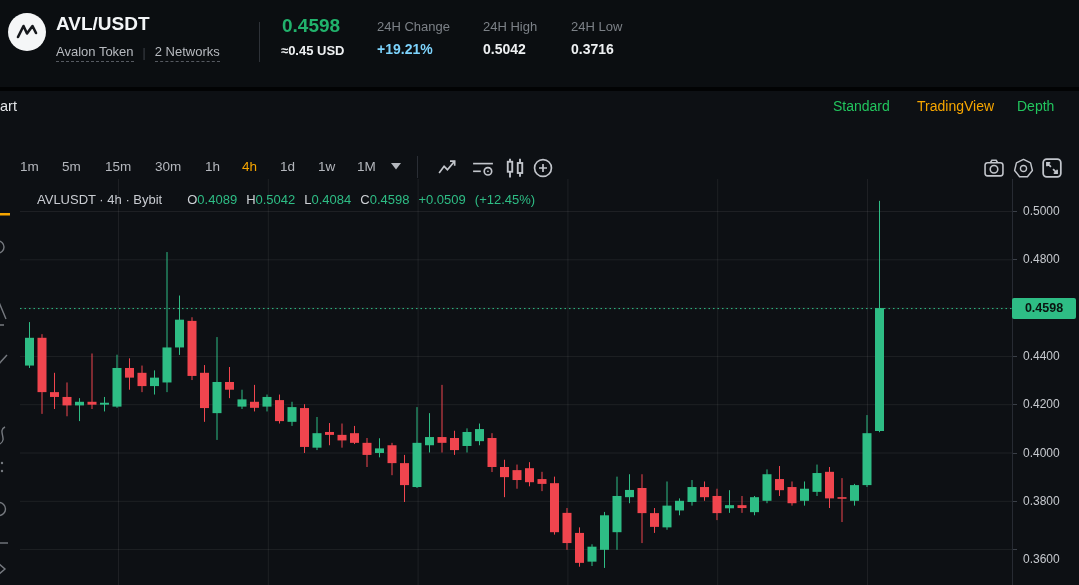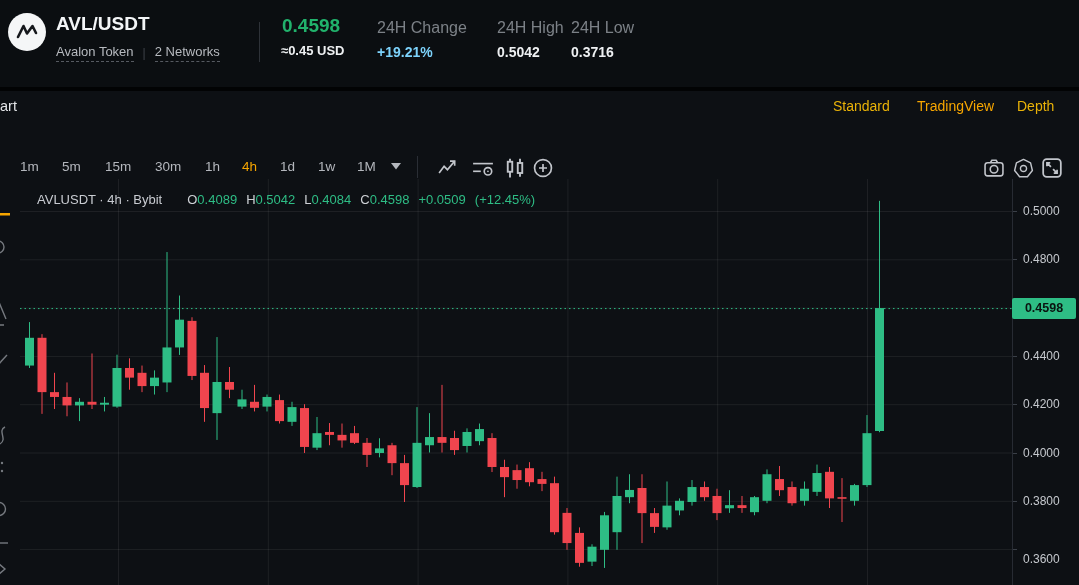--- a/index.html
+++ b/index.html
@@ -14,28 +14,28 @@
   .logo-circle { position:absolute; left:8px; top:13px; width:38px; height:38px; border-radius:50%;
                  background:#f5f6f7; display:flex; align-items:center; justify-content:center; }
   .pair-title { position:absolute; left:56px; top:13px; font-size:19px; font-weight:bold; color:#f3f5f7; }
   .sub-row { position:absolute; left:56px; top:44px; display:flex; align-items:center; gap:9px; }
   .dashed-label { font-size:13px; color:#b7babf; border-bottom:1px dashed #565a61; padding-bottom:2px; cursor:pointer; }
   .sub-sep { color:#3f434a; font-size:12px; }
   .hdr-divider { position:absolute; left:259px; top:22px; width:1px; height:40px; background:#2e3238; }
   .last-price { position:absolute; left:282px; top:15px; font-size:19px; font-weight:bold; color:#21b26c; }
   .usd-price  { position:absolute; left:281px; top:43px; font-size:13px; font-weight:bold; color:#eef0f2; }
   .stat { position:absolute; top:19px; }
-  .stat .lbl { font-size:16px; color:#7c8187; white-space:nowrap; }
+  .stat .lbl { font-size:13px; color:#7c8187; white-space:nowrap; }
   .stat .val { margin-top:7px; font-size:14px; font-weight:bold; color:#eef0f2; white-space:nowrap; }
   .stat .val.up { color:#7dd3fc; }
 
   
   #tabrow { position:absolute; left:0; top:91px; width:1079px; height:36px; background:#0d1014; }
   .chart-tab-partial { position:absolute; left:0; top:7px; font-size:14.5px; color:#e4e6e9; font-weight:500; }
-  .view-tab { position:absolute; top:7px; font-size:14px; color:#eab308; cursor:pointer; }
+  .view-tab { position:absolute; top:7px; font-size:14px; color:#22c55e; cursor:pointer; }
   .view-tab.active { color:#f7a600; }
 
   
   #toolbar { position:absolute; left:0; top:140px; width:1079px; height:52px; background:#0d1014;
              border-bottom:5px solid #ffffff; }
   .tf { position:absolute; top:19px; font-size:13.5px; color:#b4b7bd; cursor:pointer; }
   .tf.active { color:#f7a600; }
   .tb-divider { position:absolute; left:417px; top:16px; width:1px; height:22px; background:#2a2e35; }
   .tool-icon { position:absolute; top:18px; width:20px; height:20px; cursor:pointer; }
   .tool-icon svg { stroke:#c2c5cb; fill:none; stroke-width:1.5; }
@@ -73,21 +73,21 @@
       <span class="dashed-label">2 Networks</span>
     </div>
     <div class="hdr-divider"></div>
     <div class="last-price">0.4598</div>
     <div class="usd-price">≈0.45 USD</div>
 
     <div class="stat" style="left:377px;">
       <div class="lbl">24H Change</div>
       <div class="val up">+19.21%</div>
     </div>
-    <div class="stat" style="left:497px;">
+    <div class="stat" style="left:483px;">
       <div class="lbl">24H High</div>
       <div class="val">0.5042</div>
     </div>
     <div class="stat" style="left:571px;">
       <div class="lbl">24H Low</div>
       <div class="val">0.3716</div>
     </div>
   </div>
   <div id="gap"></div>
 

